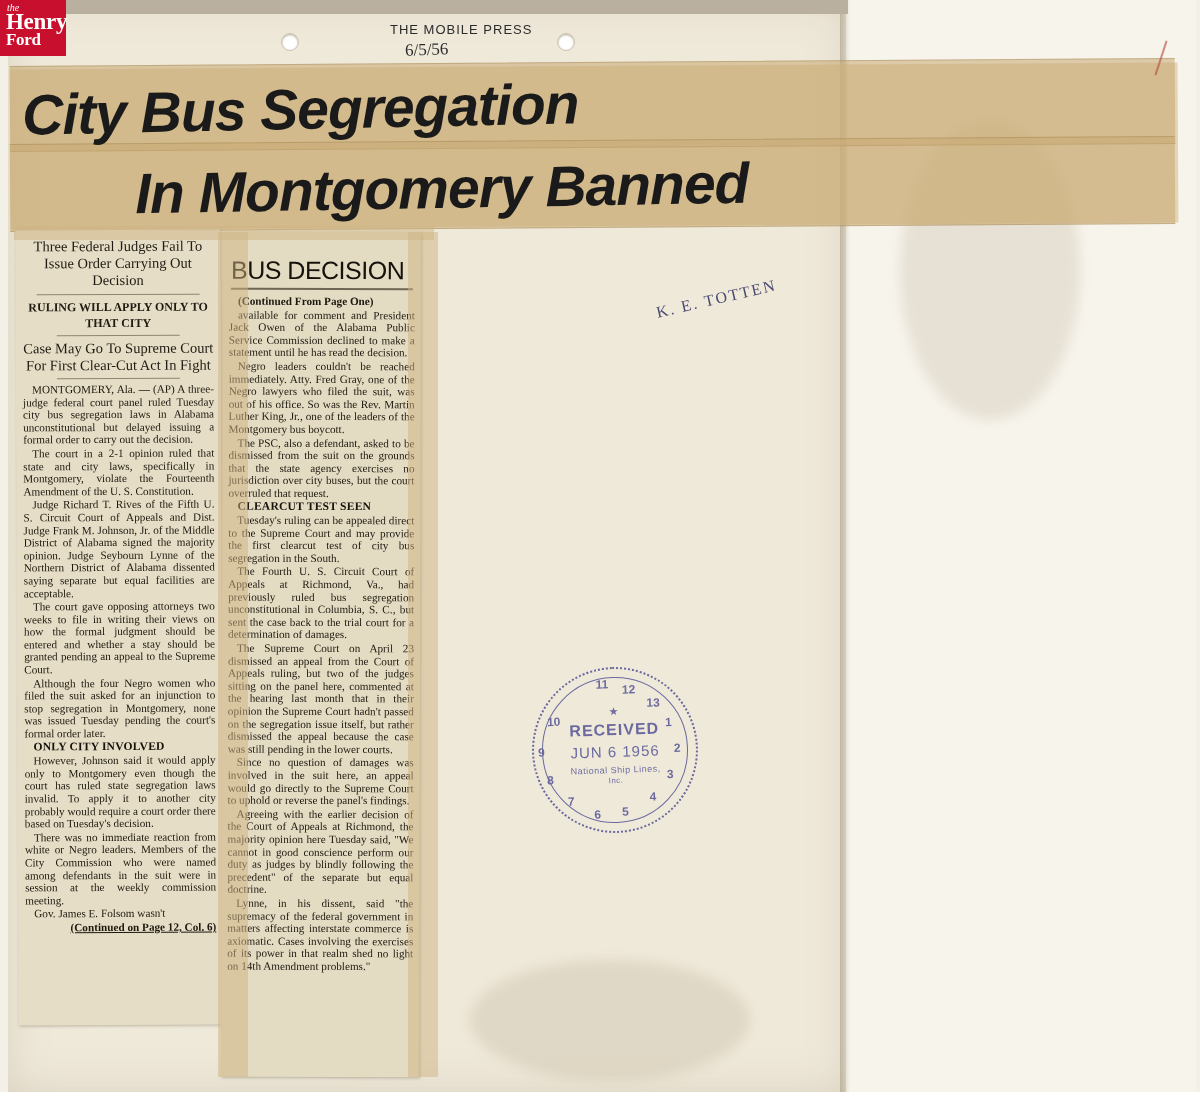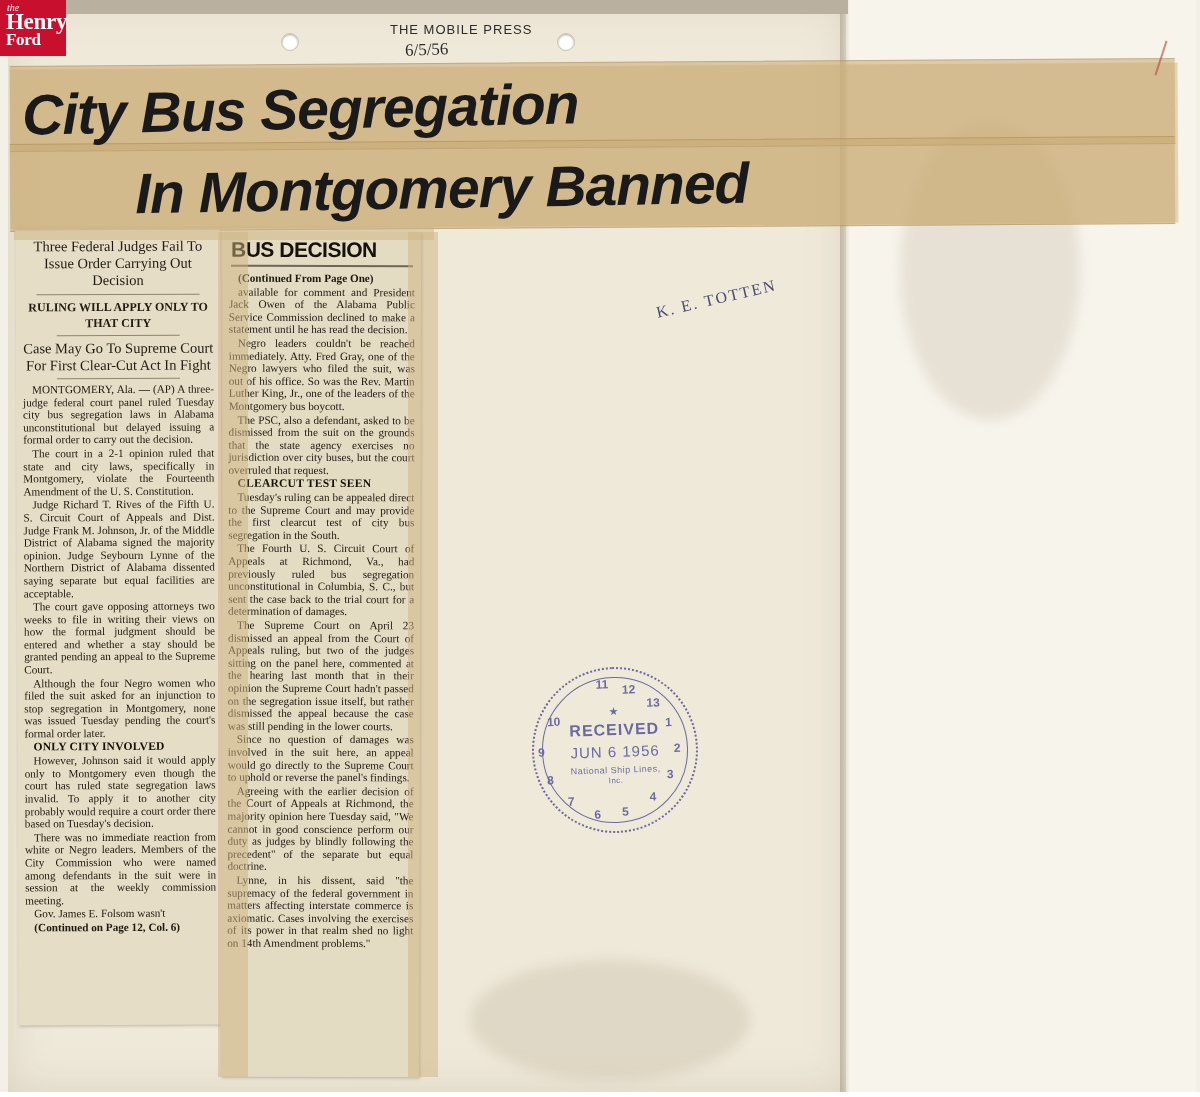--- a/index.html
+++ b/index.html
@@ -180,25 +180,25 @@
   .rule {
     height: 1px;
     background: #564b34;
     margin: 5px 14px;
     opacity: .6;
   }
   .rule.short { margin: 4px 34px; }
 
   .masthead-right {
     font-family: "Liberation Sans", sans-serif;
-    font-weight: bold;
-    font-size: 21px;
+    font-weight: normal;
+    font-size: 25px;
     letter-spacing: -.5px;
     color: #15120b;
-    margin: 0 0 2px 2px;
+    margin: 18px 0 2px 2px;
   }
   .rule-thick {
     height: 2px; background: #3d3424; margin: 3px 2px 5px 2px; opacity:.7;
   }
 
   .body-col {
     font-family: "Liberation Serif", serif;
     font-size: 11.2px;
     line-height: 12.6px;
     text-align: justify;
@@ -212,25 +212,26 @@
   .subhead {
     font-family: "Liberation Serif", serif;
     font-weight: bold;
     font-size: 11.6px;
     letter-spacing: .2px;
     margin: 4px 0 1px 0;
     text-indent: 0;
     color: #15120b;
   }
   .jumpline {
-    text-align: left;
+    text-align: right;
     font-weight: bold;
     font-size: 11.2px;
     text-indent: 0;
     margin-top: 2px;
+    text-decoration: underline;
   }
   .contfrom {
     text-indent: 0;
     font-weight: bold;
   }
 
   
   .signature {
     position: absolute;
     left: 655px; top: 290px;

